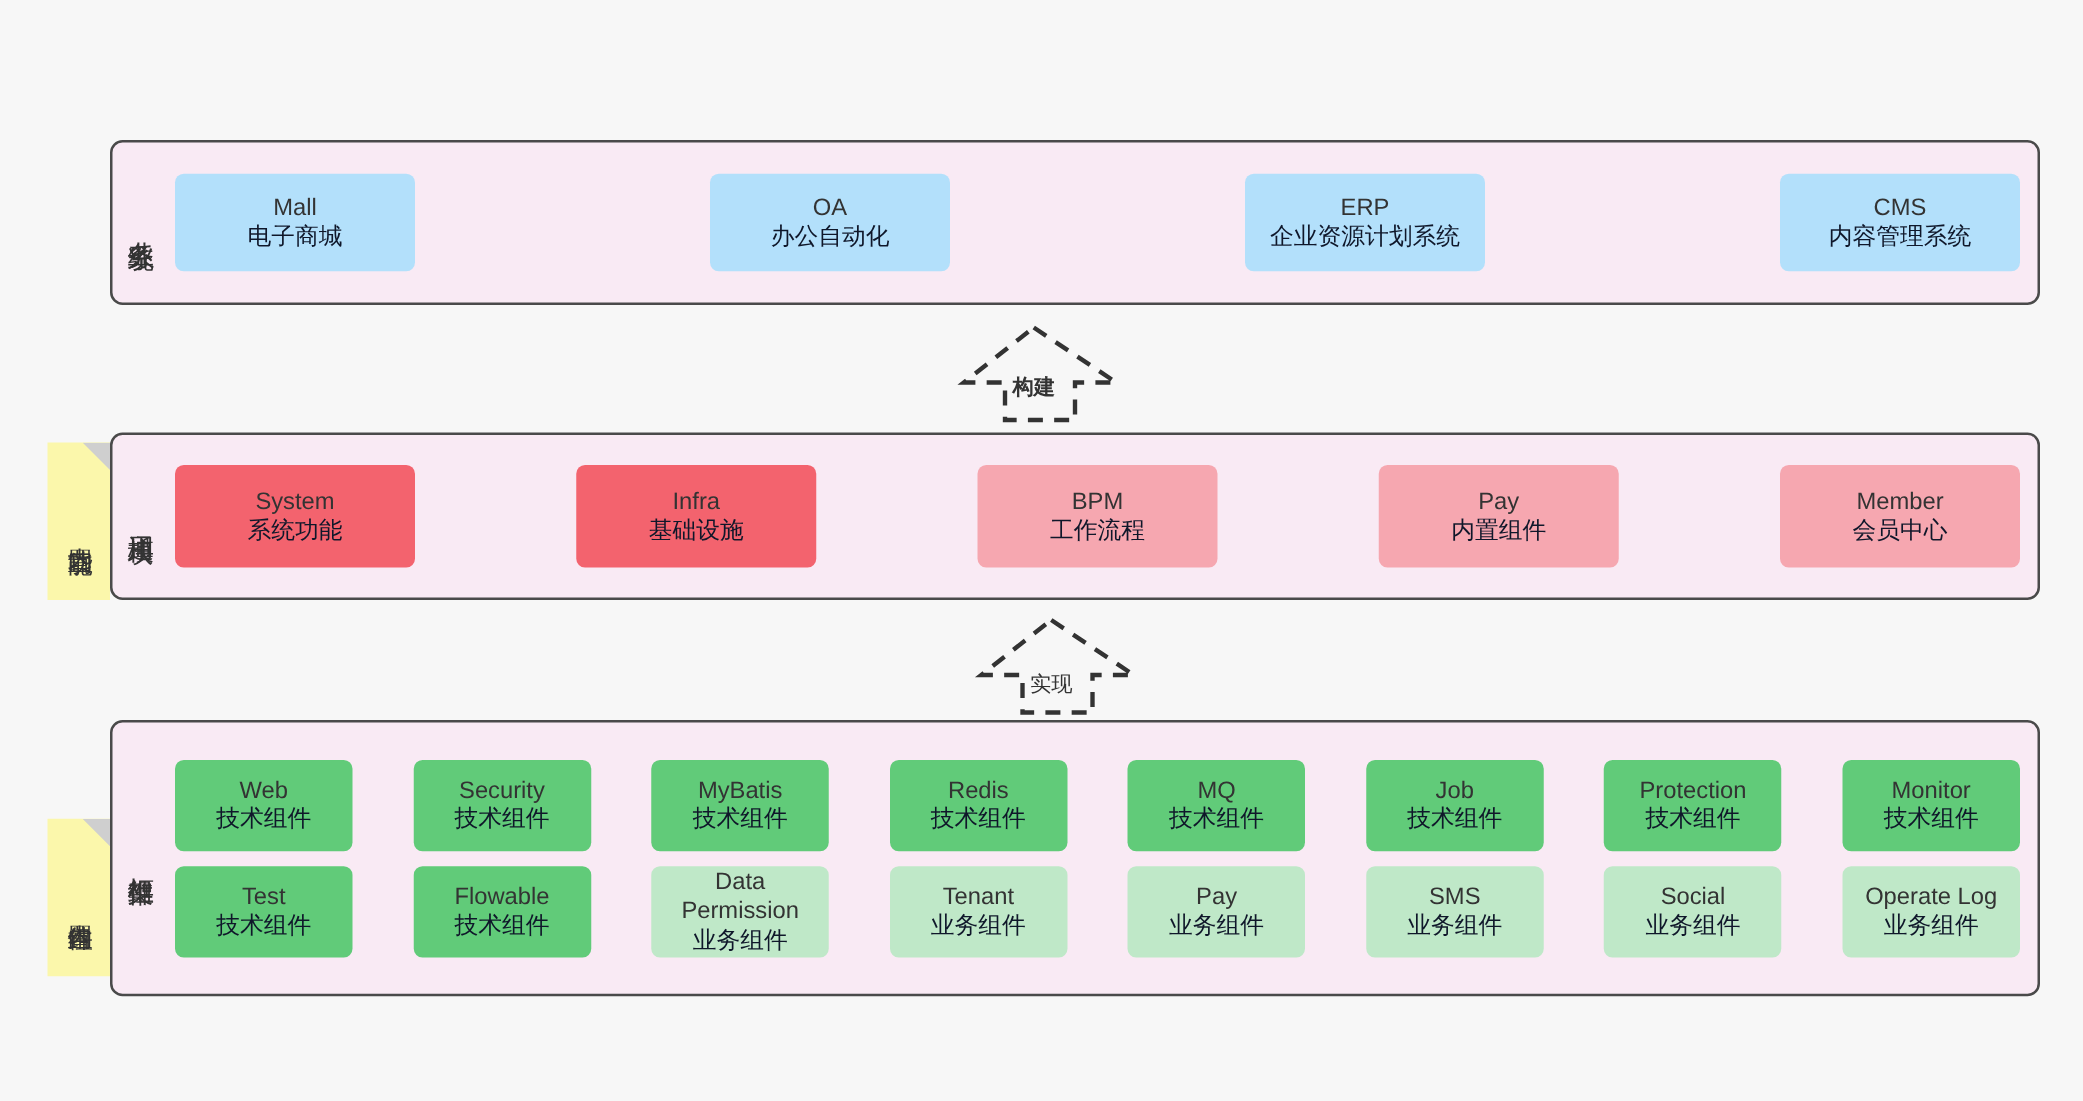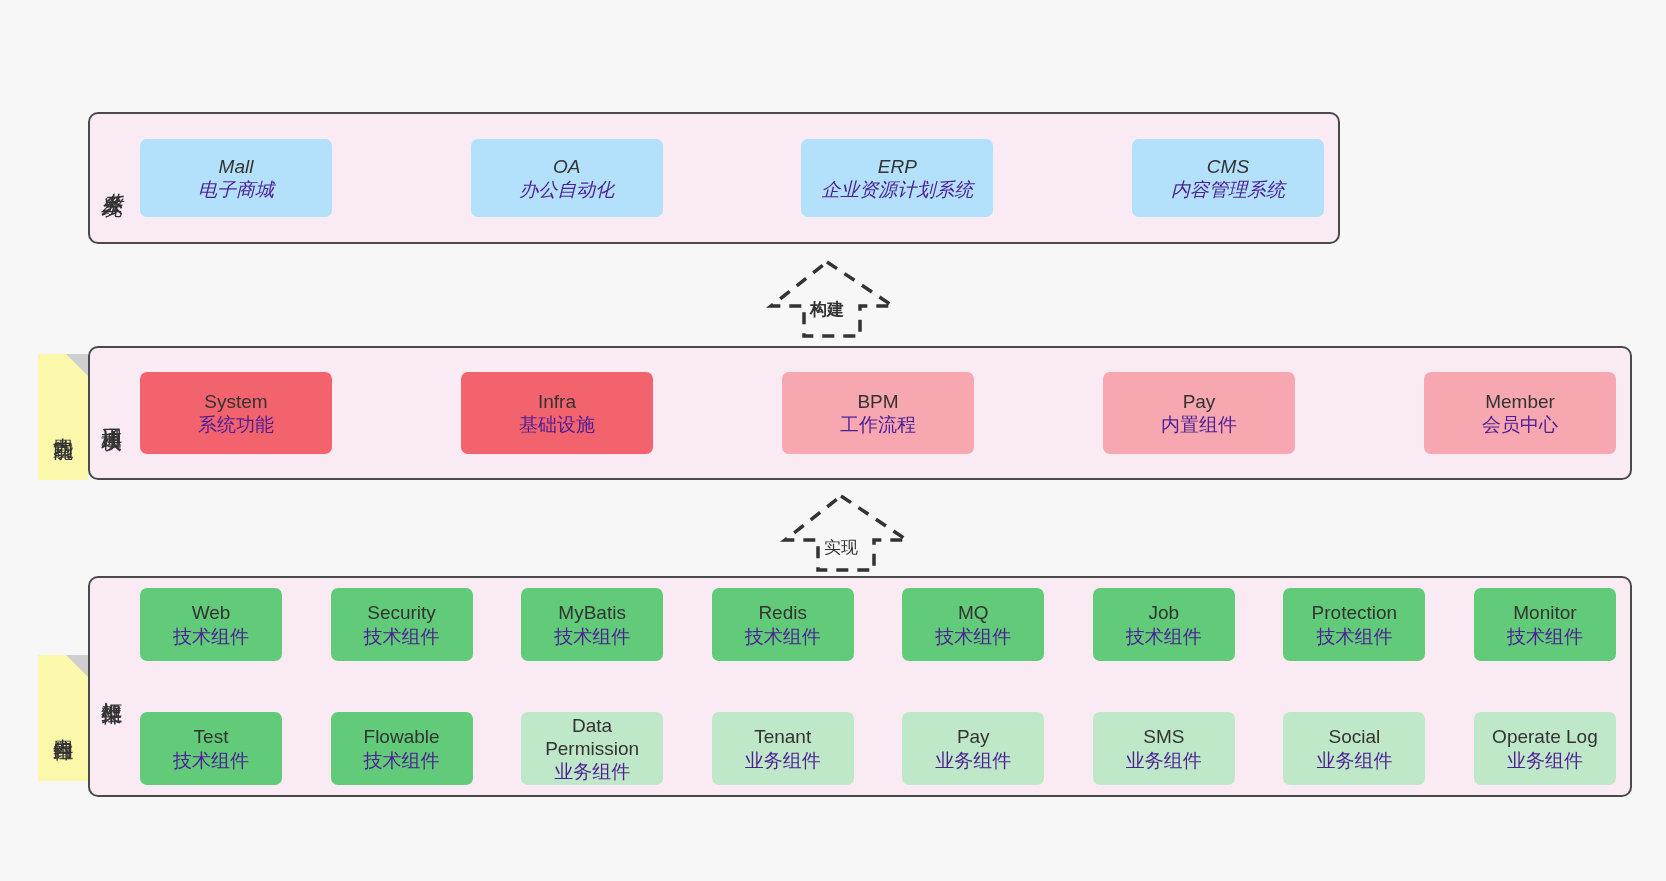--- a/index.html
+++ b/index.html
@@ -53,20 +53,21 @@
     flex: 1 1 auto;
     display: flex;
     align-items: center;
     justify-content: space-between;
     padding: 0 14px 0 6px;
     gap: 0;
   }
 
   .layer-body.two-rows {
     flex-direction: column;
+    justify-content: center;
     gap: 12px;
     padding: 10px 14px 10px 6px;
   }
 
   .row {
     display: flex;
     width: 100%;
     justify-content: space-between;
     align-items: stretch;
     gap: 0;
@@ -83,21 +84,21 @@
     box-sizing: border-box;
     padding: 6px 4px;
     line-height: 1.22;
   }
   .card .en {
     font-size: 19px;
     color: #333333;
   }
   .card .cn {
     font-size: 19px;
-    color: #4c1d95;
+    color: #0f172a;
   }
 
   .card.biz    { background: #b3e0fb; width: 192px; height: 78px; }
   .card.core   { background: #f6a7b0; width: 192px; height: 82px; }
   .card.core-strong { background: #f3636e; width: 192px; height: 82px; }
   .card.tech   { background: #61cb79; width: 142px; height: 73px; }
   .card.biz-comp { background: #bfe8c8; width: 142px; height: 73px; }
 
   
   .note {
@@ -139,21 +140,21 @@
     white-space: nowrap;
     left: 50%;
     transform: translateX(-50%);
   }
 </style>
 </head>
 <body>
 
 <div id="canvas">
 
-  <div class="layer" style="left:88px; top:112px; width:1252px; height:132px;font-style:italic;">
+  <div class="layer" style="left:88px; top:112px; width:1544px; height:132px;">
     <div class="layer-title">业务系统</div>
     <div class="layer-body">
 
       <div class="card biz">
         <span class="en">Mall</span>
         <span class="cn">电子商城</span>
       </div>
 
       <div class="card biz">
         <span class="en">OA</span>

